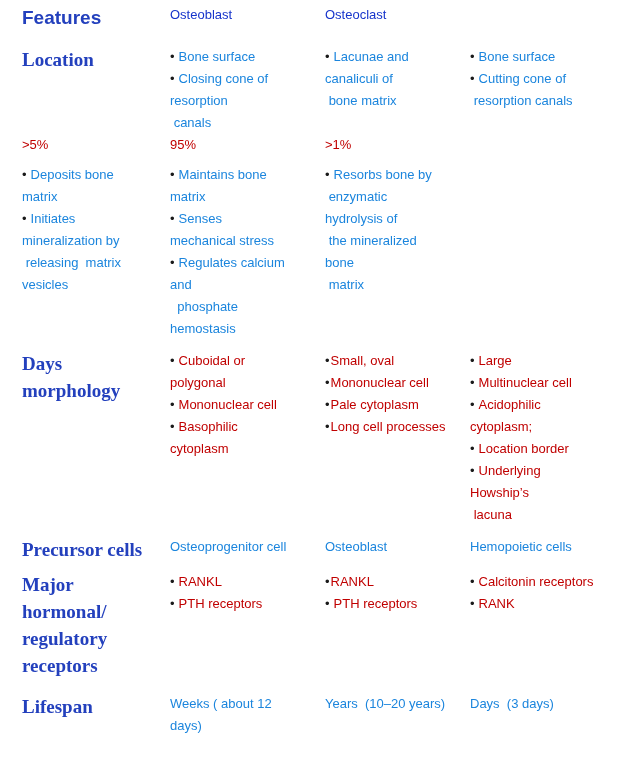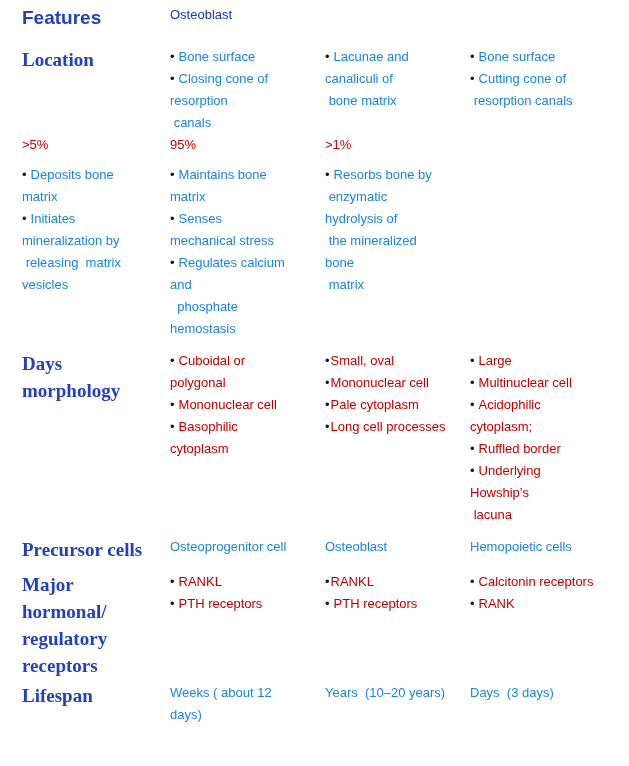--- a/index.html
+++ b/index.html
@@ -52,30 +52,31 @@
     font-size:13px;
     margin-right:4px;
   }
   .bullet.tight{margin-right:1px;}
   
   #rows .row:nth-child(1){}  
   #rows .row:nth-child(2){margin-bottom:8px;}   
   #rows .row:nth-child(3){margin-bottom:10px;}  
   #rows .row:nth-child(4){margin-bottom:10px;}  
   #rows .row:nth-child(5){margin-bottom:8px;}   
-  #rows .row:nth-child(6){margin-bottom:3px;}   
+  #rows .row:nth-child(6){margin-bottom:14px;}   
   #rows .row:nth-child(7){margin-bottom:0;}     
 </style>
 </head>
 <body>
 
 <div class="page">
   <div class="row header-row">
     <div class="label header-cell">Features</div>
     <div class="cell header-cell">Osteoblast</div>
+    <div class="cell header-cell">Osteoclast</div>
   </div>
   <div id="rows">
       <div class="row">
         <div class="label">Location</div>
         <div class="cell blue">
           <div class="item"><span class="bullet">•</span><span class="item-text">Bone surface</span></div>
           <div class="item"><span class="bullet">•</span><span class="item-text">Closing cone of
 resorption
  canals</span></div>
         </div>
@@ -142,21 +143,21 @@
           <div class="item"><span class="bullet tight">•</span><span class="item-text">Small, oval</span></div>
           <div class="item"><span class="bullet tight">•</span><span class="item-text">Mononuclear cell</span></div>
           <div class="item"><span class="bullet tight">•</span><span class="item-text">Pale cytoplasm</span></div>
           <div class="item"><span class="bullet tight">•</span><span class="item-text">Long cell processes</span></div>
         </div>
         <div class="cell red">
           <div class="item"><span class="bullet">•</span><span class="item-text">Large</span></div>
           <div class="item"><span class="bullet">•</span><span class="item-text">Multinuclear cell</span></div>
           <div class="item"><span class="bullet">•</span><span class="item-text">Acidophilic
 cytoplasm;</span></div>
-          <div class="item"><span class="bullet">•</span><span class="item-text">Ruffled border</span></div>
+          <div class="item"><span class="bullet">•</span><span class="item-text">Location border</span></div>
           <div class="item"><span class="bullet">•</span><span class="item-text">Underlying
 Howship’s
  lacuna</span></div>
         </div>
       </div>
       <div class="row">
         <div class="label">Precursor cells</div>
         <div class="cell blue">
           <div class="item"><span class="item-text">Osteoprogenitor cell</span></div>
         </div>

